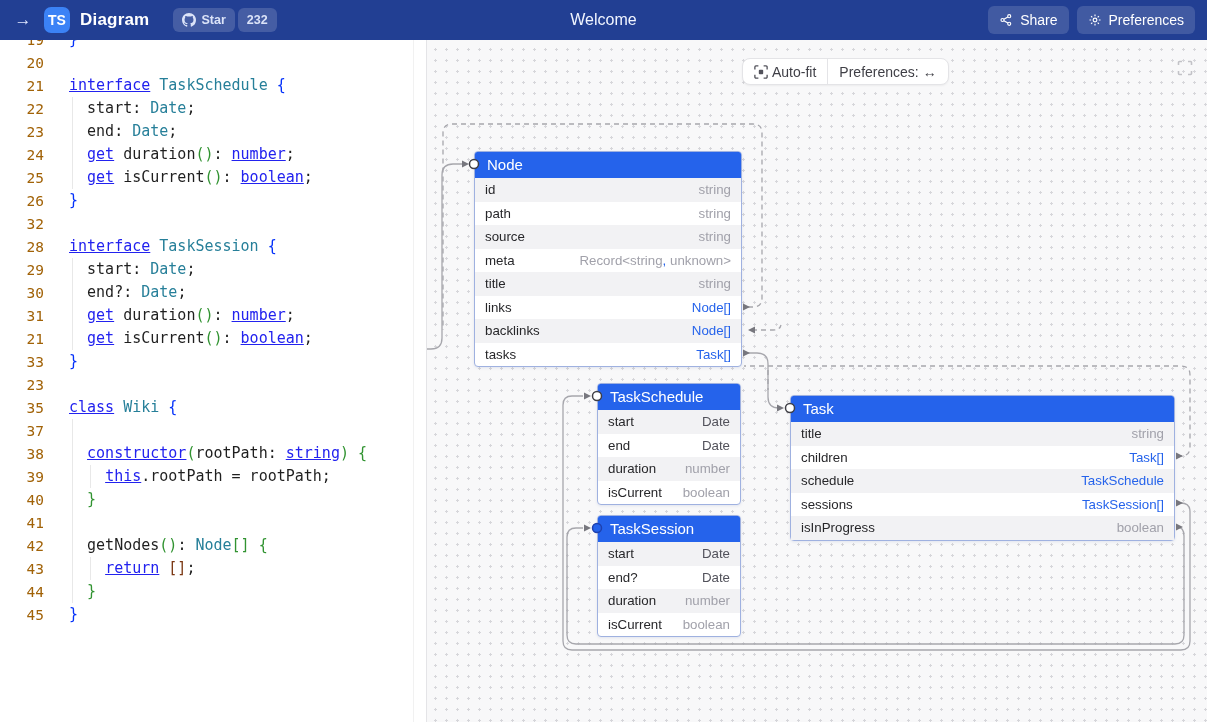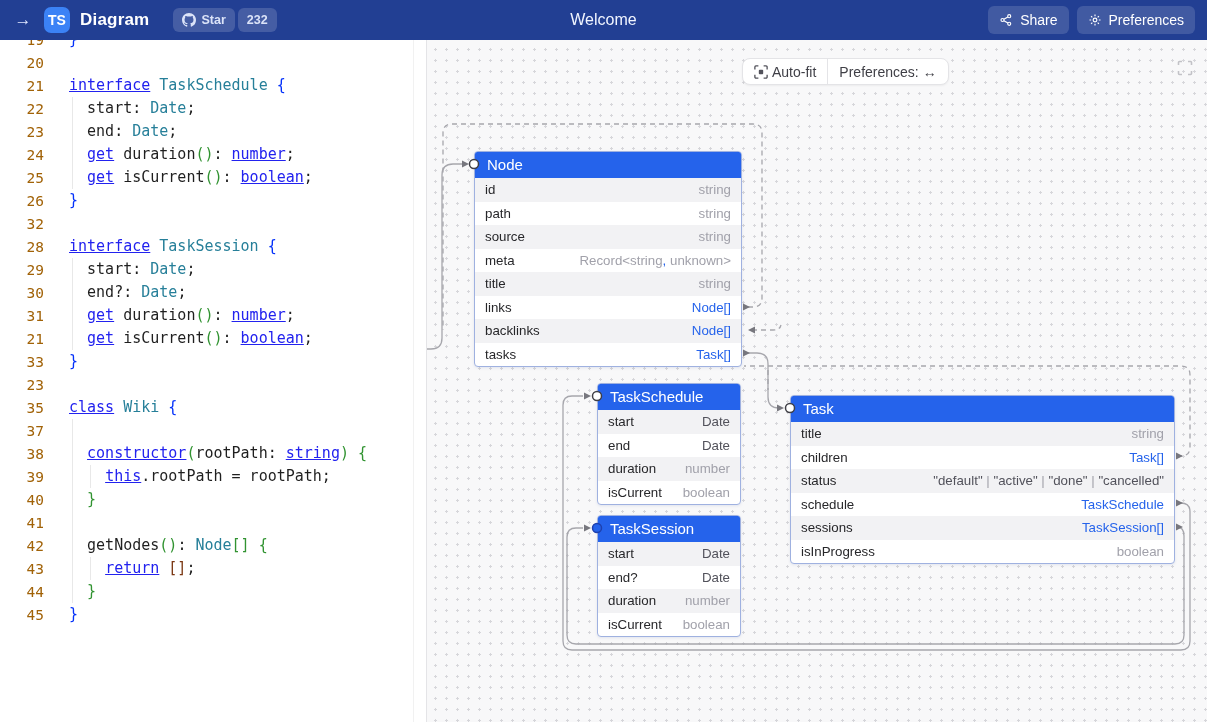--- a/index.html
+++ b/index.html
@@ -371,24 +371,20 @@
         <div class="entity-header">Task</div>
         <div class="f-row">
           <span class="f-name">title</span>
           <span class="f-type"><span class="ty-muted">string</span></span>
         </div>
         <div class="f-row">
           <span class="f-name">children</span>
           <span class="f-type"><span class="ty-link">Task[]</span></span>
         </div>
         <div class="f-row">
-          <span class="f-name">status</span>
-          <span class="f-type"><span class="ty-union">"default"</span><span class="ty-sep"> | </span><span class="ty-union">"active"</span><span class="ty-sep"> | </span><span class="ty-union">"done"</span><span class="ty-sep"> | </span><span class="ty-union">"cancelled"</span></span>
-        </div>
-        <div class="f-row">
           <span class="f-name">schedule</span>
           <span class="f-type"><span class="ty-link">TaskSchedule</span></span>
         </div>
         <div class="f-row">
           <span class="f-name">sessions</span>
           <span class="f-type"><span class="ty-link">TaskSession[]</span></span>
         </div>
         <div class="f-row">
           <span class="f-name">isInProgress</span>
           <span class="f-type"><span class="ty-muted">boolean</span></span>

